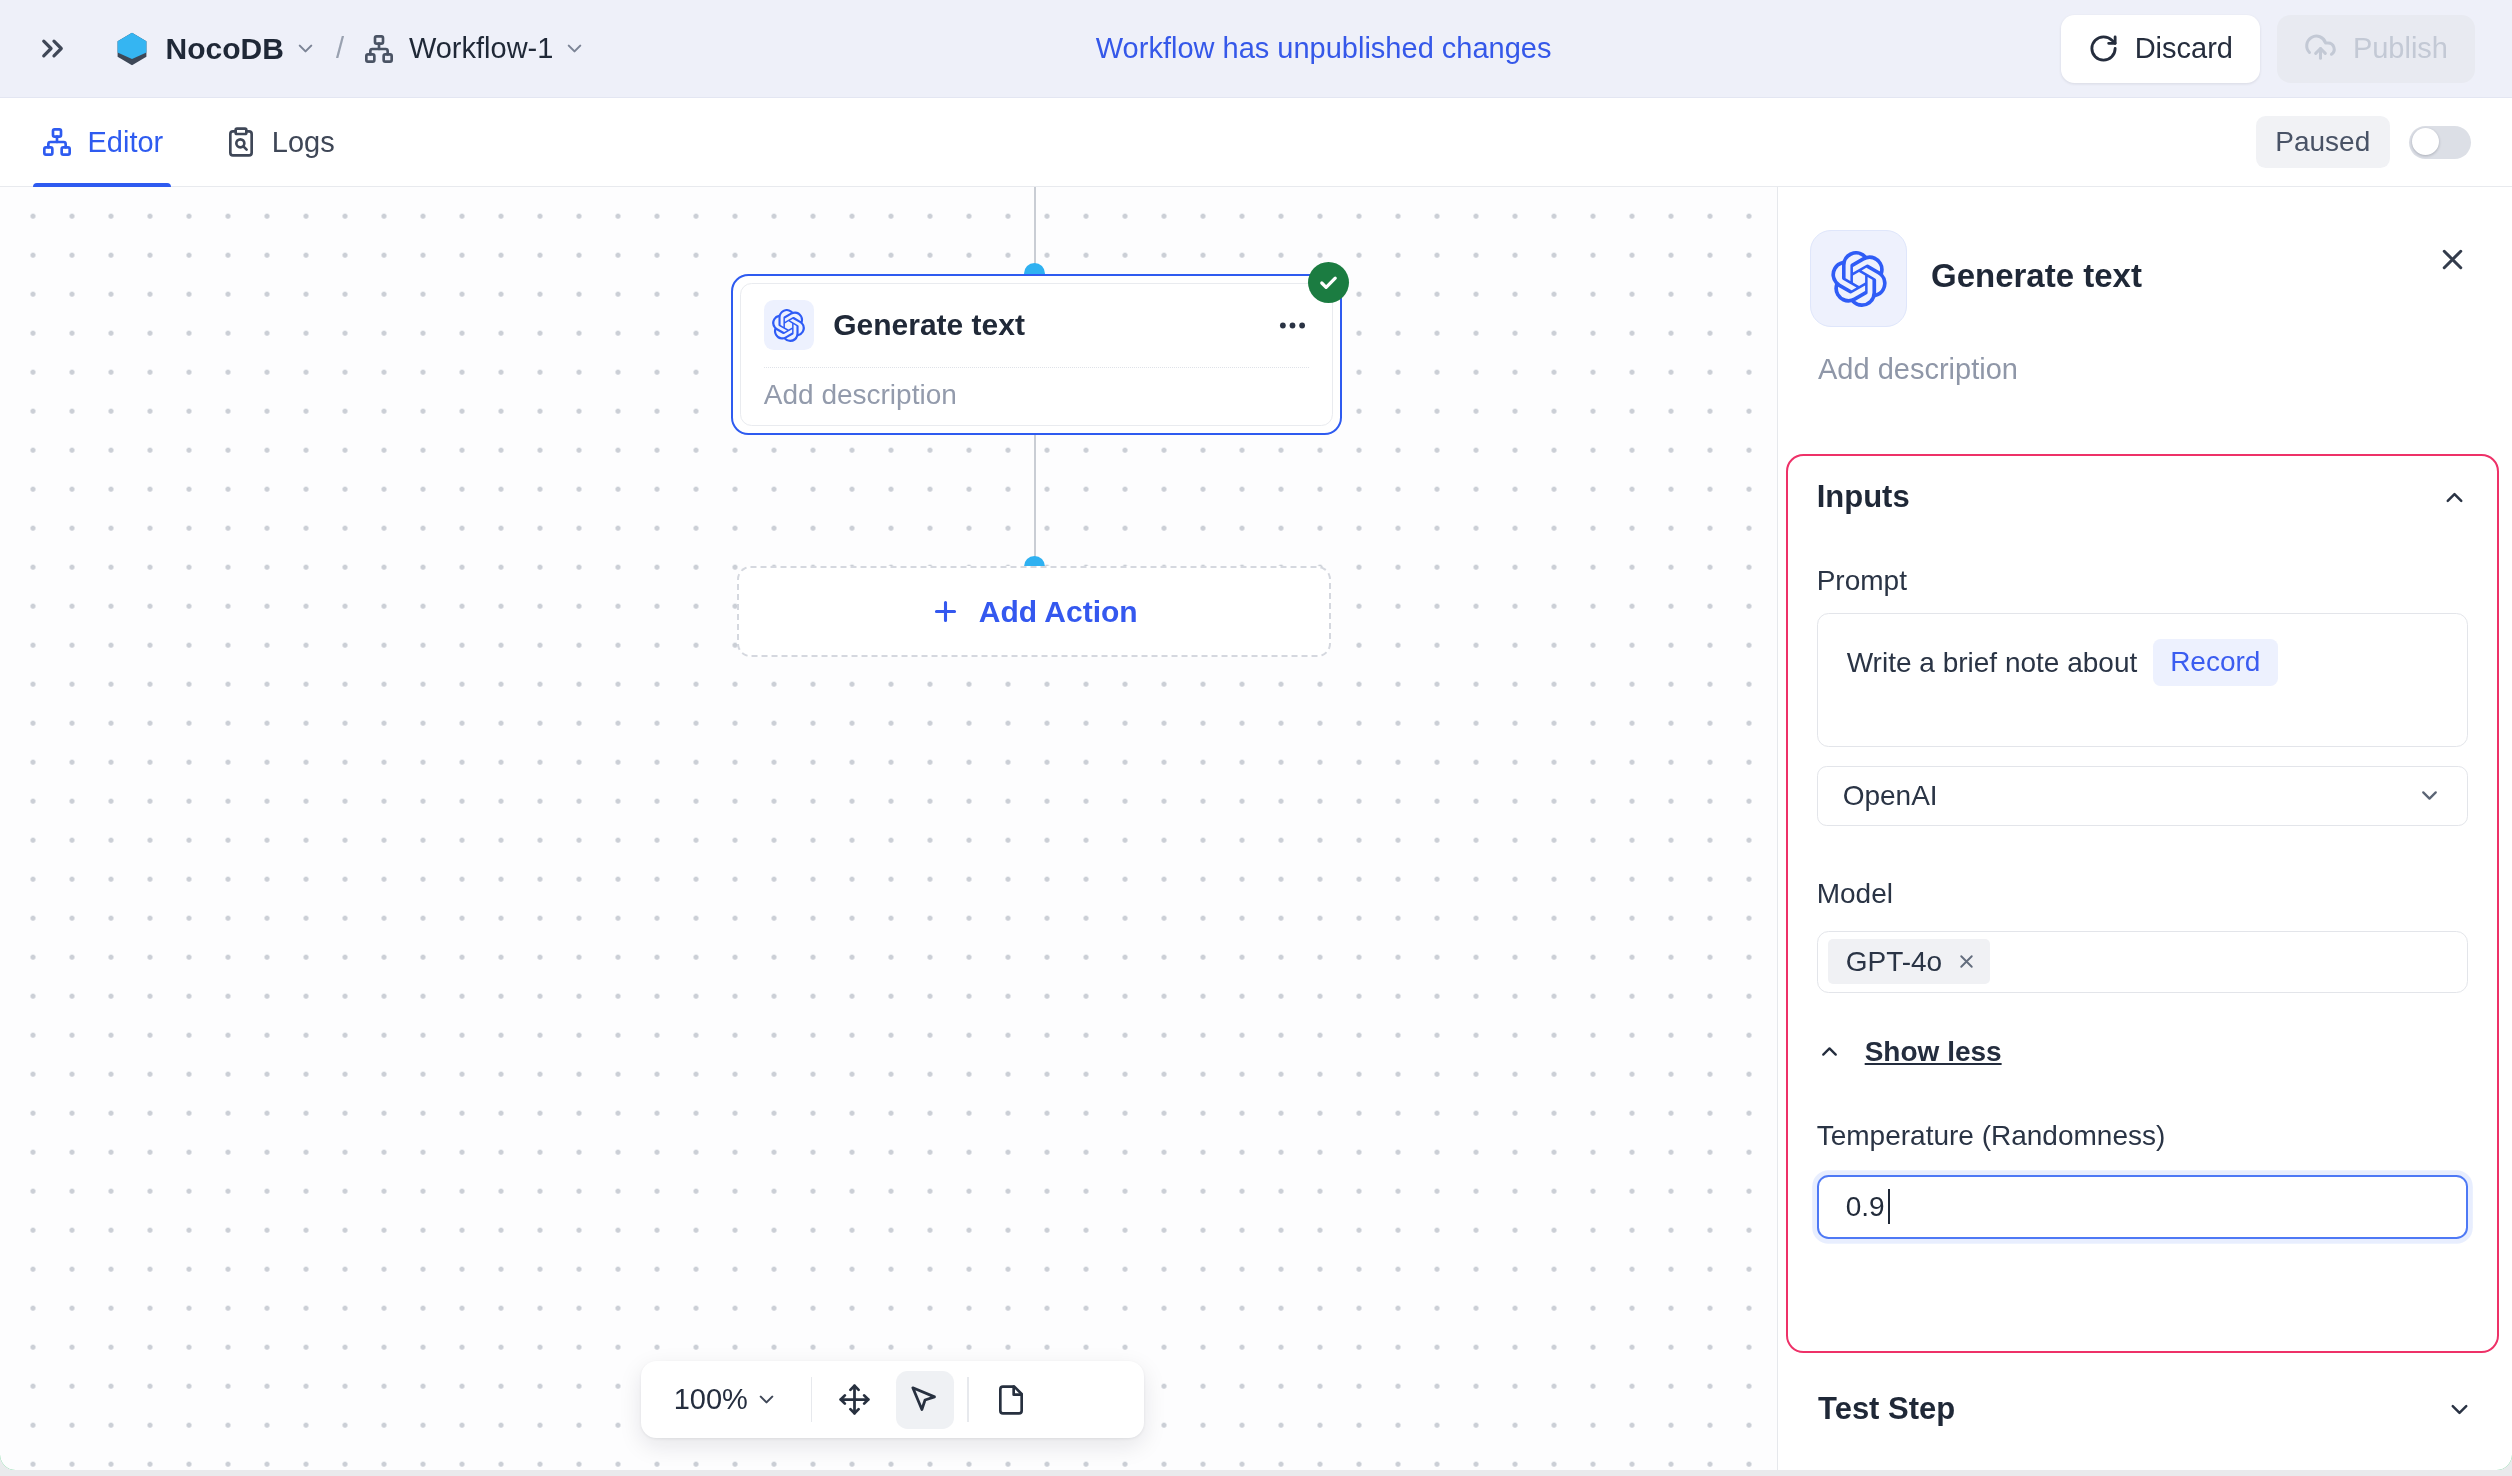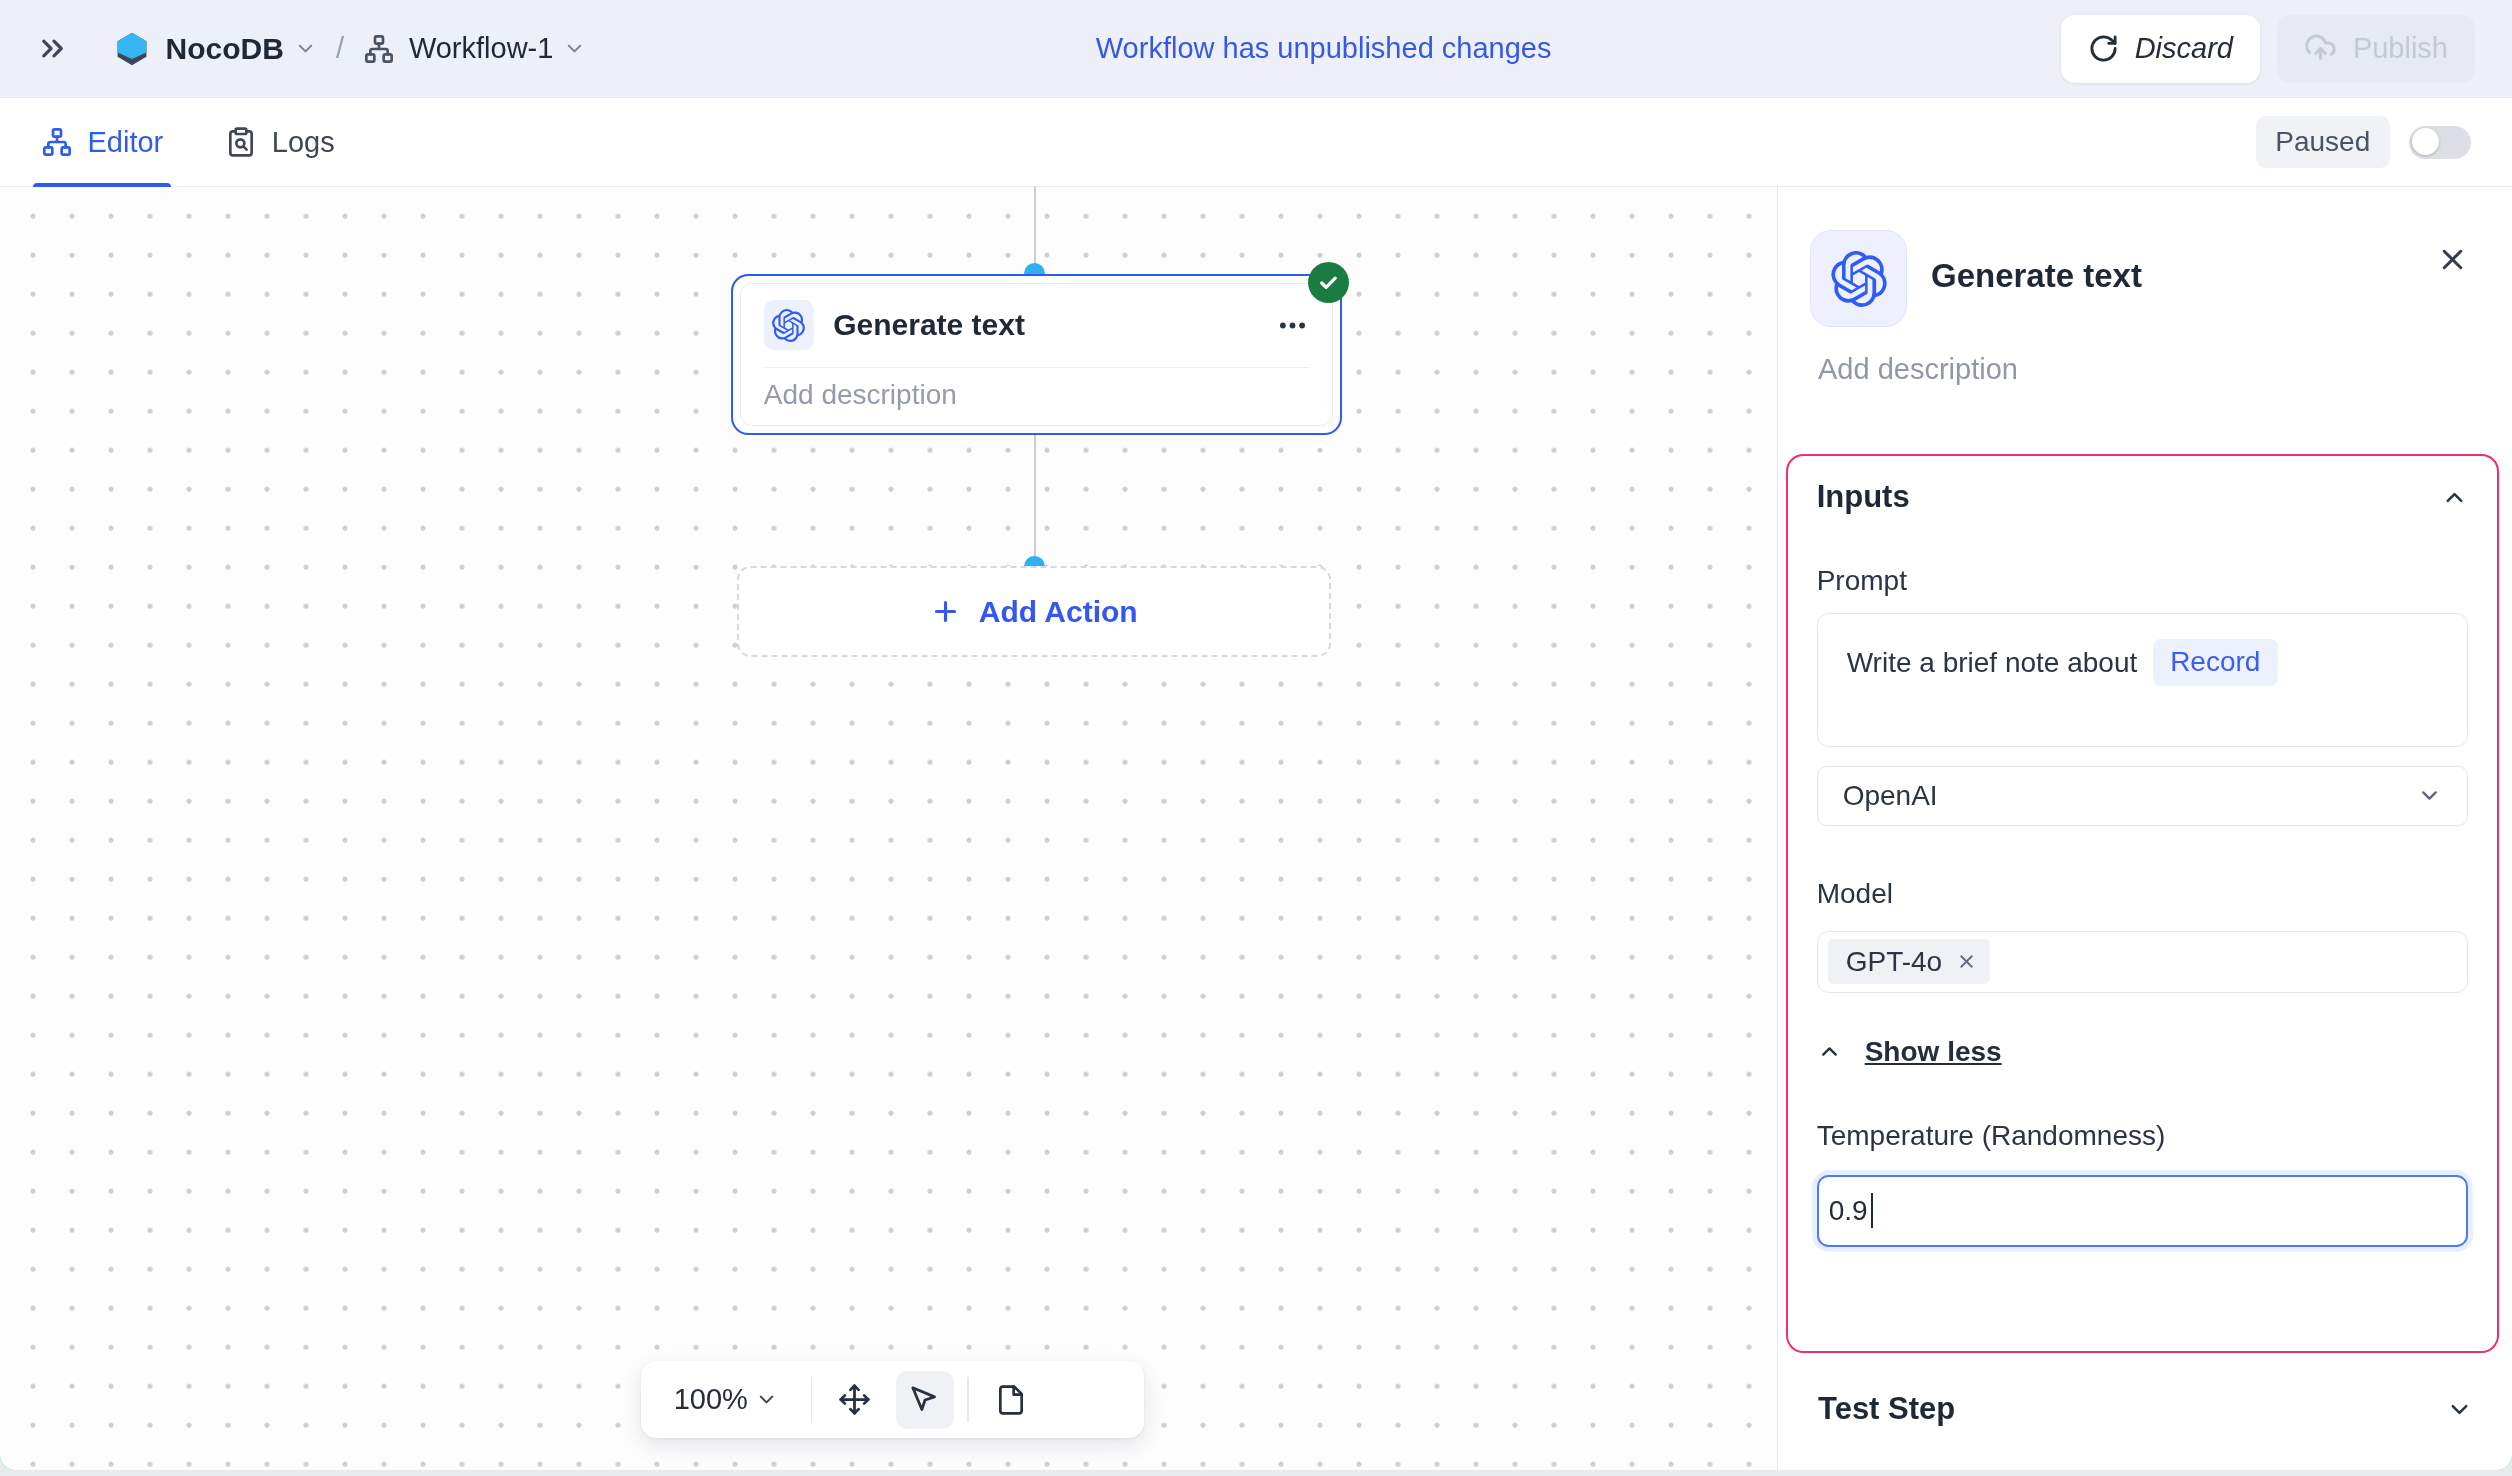--- a/index.html
+++ b/index.html
@@ -12,21 +12,21 @@
   .collapse-btn { width:46px; height:46px; display:flex; align-items:center; justify-content:center; color:#3f4757; margin-right:39px; }
   .logo { margin-right:15.5px; display:flex; }
   .crumb-name { font-size:30px; font-weight:700; color:#1f2837; }
   .crumb-wf { font-size:29px; font-weight:500; color:#1f2837; }
   .chev-sm { color:#7c8496; margin-left:9.7px; display:flex; }
   .crumb-sep { font-size:29px; color:#99a1b0; margin:0 19.4px; font-weight:300; }
   .crumb-wficon { color:#4a5364; display:flex; margin-right:13.5px; }
   .tb-center { flex:1; text-align:center; font-size:29px; color:#3558e9; font-weight:500; }
   .tb-right { display:flex; align-items:center; gap:17.4px; }
   .btn { height:68px; border-radius:13.5px; display:flex; align-items:center; gap:15.5px; padding:0 27px; font-size:29px; font-weight:500; border:none; }
-  .btn-discard { background:#fff; color:#252d3d; box-shadow:0 1px 2.9px rgba(15,23,42,.10);font-style:italic; }
+  .btn-discard { background:#fff; color:#252d3d; box-shadow:0 1px 2.9px rgba(15,23,42,.10); }
   .btn-publish { background:#e8eaf1; color:#c3c9d5; }
 
   
   .tabbar { height:89px; background:#fff; border-bottom:1.9px solid #e8eaee; display:flex; align-items:center; padding:0 41px; }
   .tab { height:100%; display:flex; align-items:center; gap:14.5px; font-size:29px; font-weight:500; position:relative; }
   .tab + .tab { margin-left:62px; }
   .tab.active { color:#2e5bf0; }
   .tab.active::after { content:""; position:absolute; left:-7.7px; right:-7.7px; bottom:-1.9px; height:4.8px; border-radius:3.9px 3.9px 0 0; background:#2e5bf0; }
   .tab.inactive { color:#3f4757;align-items:center; }
   .tab .ticon { display:flex; }
@@ -79,21 +79,21 @@
   .f-label.first { margin-top:50px; }
   .prompt-box { margin-top:15.5px; height:134px; border:1.9px solid #e3e5ea; border-radius:11.6px; padding:25px 29px; font-size:28px; color:#2a3445; }
   .chip-record { display:inline-block; margin-left:15.5px; padding:7.7px 17.4px; border-radius:7.7px; background:#edf1fe; color:#3b5df0; }
   .select { margin-top:19.4px; height:60px; border:1.9px solid #e3e5ea; border-radius:9.7px; display:flex; align-items:center; justify-content:space-between; padding:0 25px; font-size:28px; color:#2a3445; }
   .select .chev { color:#5b6575; display:flex; }
   .model-box { margin-top:21px; height:62px; border:1.9px solid #e3e5ea; border-radius:11.6px; display:flex; align-items:center; padding:0 10.6px; }
   .chip-model { background:#f0f1f4; border-radius:5px; height:45px; display:flex; align-items:center; gap:13.5px; padding:0 13.5px 0 17.4px; font-size:28px; color:#2a3445;text-align:right; }
   .chip-model .rm { color:#636d7d; display:flex; }
   .show-less { margin-top:43px; display:flex; align-items:center; gap:23px; font-size:28px; font-weight:600; color:#242d3e;text-decoration:underline; }
   .show-less .chev { display:flex; color:#242d3e; }
-  .temp-input { margin-top:23px; height:72px; border:2.4px solid #4e79f5; border-radius:11.6px; box-shadow:0 0 0 4.8px rgba(78,121,245,.13); display:flex; align-items:center; padding:0 10px; font-size:28px; color:#222b3a; }
+  .temp-input { margin-top:23px; height:64px; border:2.4px solid #4e79f5; border-radius:11.6px; box-shadow:0 0 0 4.8px rgba(78,121,245,.13); display:flex; align-items:center; padding:0 27px; font-size:28px; color:#222b3a; }
   .caret { display:inline-block; width:2.9px; height:35px; background:#1f2837; margin-left:2.9px; }
   .test-step { position:absolute; left:40px; right:39px; top:1204px; display:flex; align-items:center; justify-content:space-between; }
   .ts-title { font-size:31px; font-weight:700; color:#1f2837; }
 
   svg { display:block; }
 </style>
 </head>
 <body>
 
 <svg width="0" height="0" style="position:absolute">

